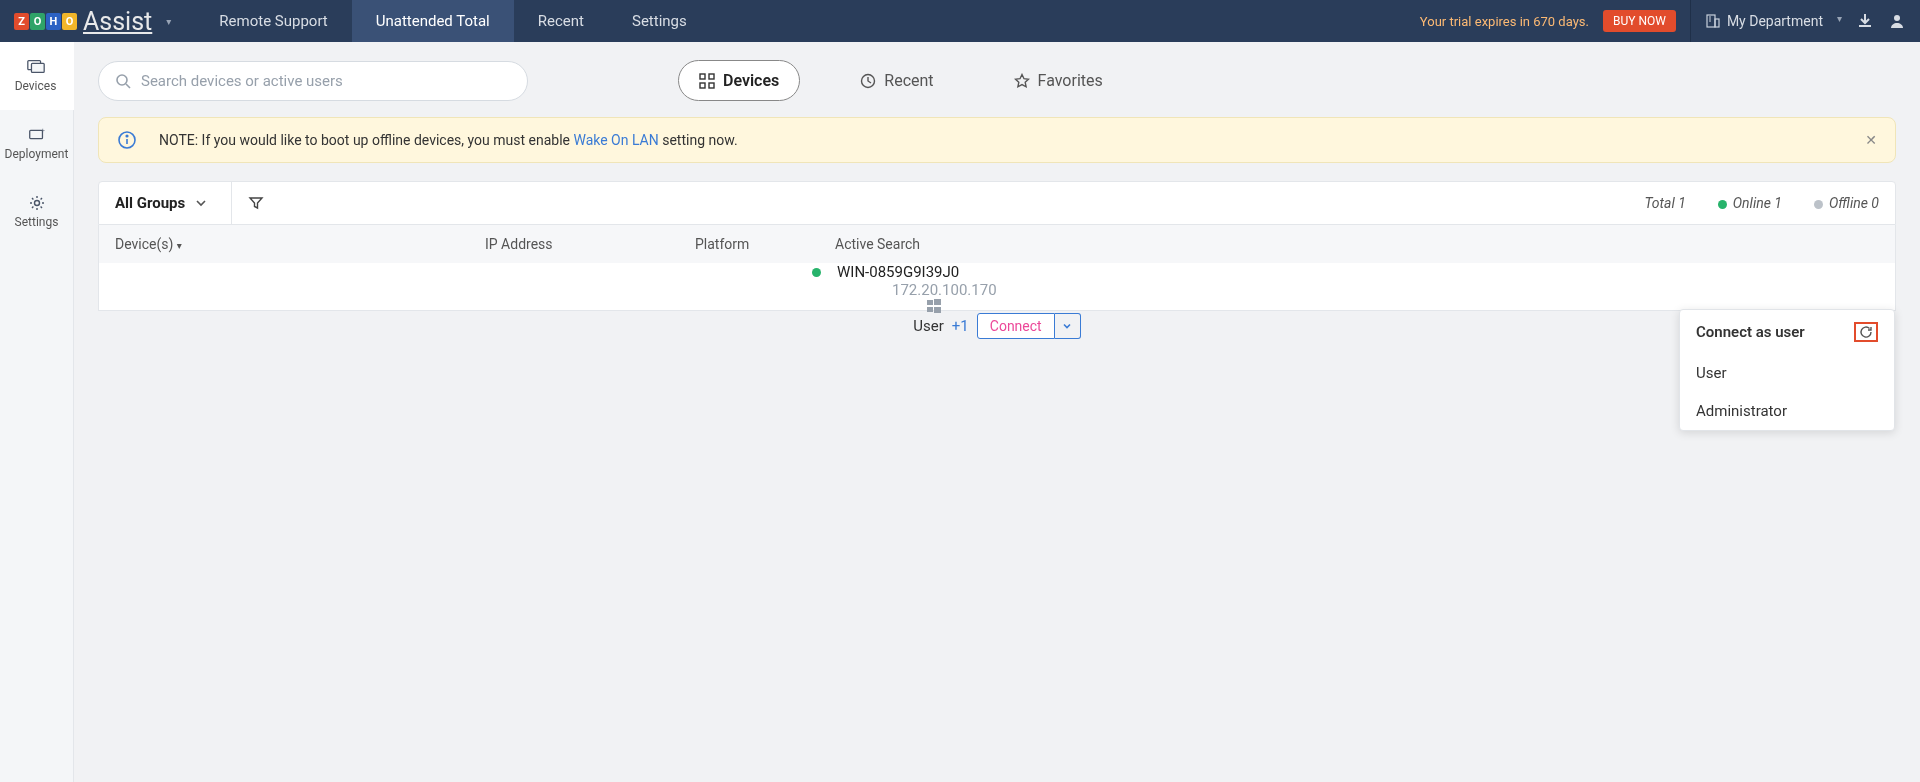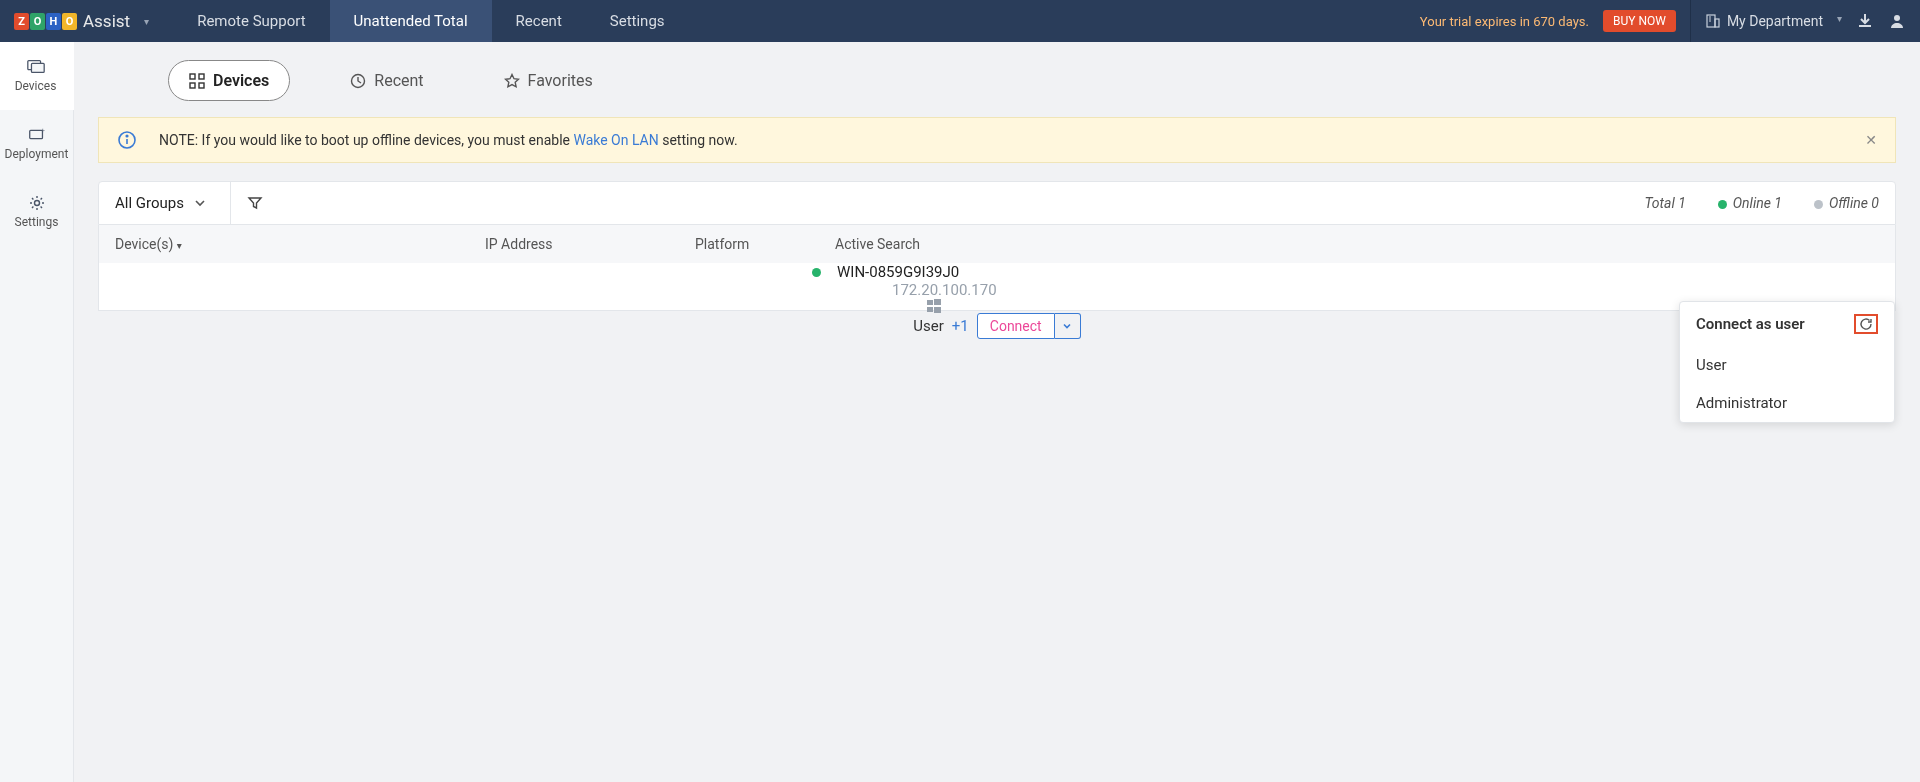--- a/index.html
+++ b/index.html
@@ -8,21 +8,21 @@
 
   
   .topbar { height: 42px; background: #2a3d5a; display: flex; align-items: center; color: #fff; }
   .logo-wrap { display: flex; align-items: center; gap: 6px; padding: 0 14px; height: 100%; }
   .logo-tiles { display: flex; gap: 1px; }
   .logo-tiles span { width: 15px; height: 17px; display: flex; align-items: center; justify-content: center; font-size: 11px; font-weight: 700; color: #fff; border-radius: 2px; }
   .logo-z { background: #e24c2c; }
   .logo-o1 { background: #2fa368; }
   .logo-h { background: #2c62c4; }
   .logo-o2 { background: #f1b62a; }
-  .logo-text { font-size: 17px; color: #e8e9ea; }
+  .logo-text { font-size: 25px; color: #e8e9ea; text-decoration: underline; }
   .caret { margin-left: 8px; color: #98a4b5; font-size: 10px; }
   .nav-tabs { display: flex; height: 100%; margin-left: 10px; }
   .nav-tab { padding: 0 24px; display: flex; align-items: center; font-size: 15px; color: #d8dde4; cursor: pointer; }
   .nav-tab.active { background: #3a5176; color: #fff; }
   .topbar-right { margin-left: auto; display: flex; align-items: center; height: 100%; padding-right: 14px; gap: 14px; }
   .trial { font-size: 13px; color: #fdba74; }
   .buy-now { background: #e24c2c; color: #fff; font-size: 12px; padding: 4px 10px; border-radius: 3px; cursor: pointer; }
   .vsep { width: 1px; height: 100%; background: #1f3049; }
   .dept { display: flex; align-items: flex-start; gap: 6px; font-size: 14px; color: #d8dde4; cursor: pointer; }
   .top-icon { color: #d8dde4; cursor: pointer; }
@@ -38,26 +38,26 @@
   .toolbar-row { display: flex; align-items: center; gap: 80px; }
   .search-wrap { width: 430px; height: 40px; background: #fff; border: 1px solid #d6dbe1; border-radius: 20px; display: flex; align-items: center; padding: 0 16px; gap: 10px; }
   .search-wrap input { border: none; outline: none; font-size: 15px; flex: 1; background: transparent; color: #333; }
   .search-wrap input::placeholder { color: #97a0ab; }
   .search-ico { color: #97a0ab; }
 
   .view-tabs { display: flex; align-items: center; gap: 40px; margin-left: 70px; }
   .vtab { display: flex; align-items: center; gap: 8px; font-size: 16px; color: #555; cursor: pointer; padding: 10px 20px; }
   .vtab.active { background: #fff; border: 1px solid #888; border-radius: 22px; font-weight: 600; color: #222; }
 
-  .notice { margin-top: 16px; background: #fff7dd; border: 1px solid #f0e5b8; border-radius: 0; display: flex; align-items: center; padding: 12px 18px; gap: 22px; font-size: 14px; color: #333; }
+  .notice { margin-top: 16px; background: #fff7dd; border: 1px solid #f0e5b8; border-radius: 8px; display: flex; align-items: center; padding: 12px 18px; gap: 22px; font-size: 14px; color: #333; }
   .notice a { color: #3a7bd5; text-decoration: none; }
   .notice-close { margin-left: auto; color: #888; cursor: pointer; font-size: 14px; }
 
   .table-head { margin-top: 18px; background: #fff; border: 1px solid #e3e6ea; border-radius: 4px 4px 0 0; display: flex; align-items: center; height: 44px; padding: 0 16px; gap: 16px; }
-  .groups { font-size: 15px; font-weight: 400; color: #222; display: flex; align-items: center; gap: 10px; cursor: pointer; }
+  .groups { font-size: 15px; font-weight: 700; color: #222; display: flex; align-items: center; gap: 10px; cursor: pointer; }
   .filter-ico { color: #444; cursor: pointer; margin-left: 8px; padding-left: 16px; border-left: 1px solid #e3e6ea; height: 100%; display: flex; align-items: center; }
   .stats { margin-left: auto; display: flex; align-items: center; gap: 32px; font-size: 14px; color: #555; font-style: italic; }
   .dot { width: 9px; height: 9px; border-radius: 50%; display: inline-block; margin-right: 6px; vertical-align: middle; }
   .dot.green { background: #27b36b; }
   .dot.grey { background: #bcc2c9; }
 
   .cols { background: #f6f7f9; border-left: 1px solid #e3e6ea; border-right: 1px solid #e3e6ea; height: 38px; display: flex; align-items: center; padding: 0 16px; font-size: 14px; color: #555; }
   .c1 { width: 370px; } .c2 { width: 210px; } .c3 { width: 140px; } .c4 { flex: 1; }
 
   .row { background: #fff; border: 1px solid #e3e6ea; border-top: none; height: 48px; display: flex; align-items: center; padding: 0 16px; font-size: 15px; }
@@ -155,20 +155,29 @@
               <circle cx="9" cy="9" r="2.5"></circle>
               <path d="M9 2v2M9 14v2M2 9h2M14 9h2M4 4l1.4 1.4M12.6 12.6L14 14M4 14l1.4-1.4M12.6 5.4L14 4"></path>
             </svg>
         </span>
         <span>Settings</span>
       </div>
     </div>
 
     <div class="main">
       <div class="toolbar-row">
+        <div class="search-wrap">
+          <span class="search-ico">
+            <svg width="16" height="16" viewBox="0 0 16 16" fill="none" stroke="#97a0ab" stroke-width="1.6">
+                <circle cx="7" cy="7" r="5"></circle>
+                <line x1="11" y1="11" x2="15" y2="15"></line>
+              </svg>
+          </span>
+          <input type="text" placeholder="Search devices or active users" style="">
+        </div>
 
         <div class="view-tabs">
           <div class="vtab active">
             <svg width="16" height="16" viewBox="0 0 16 16" fill="none" stroke="#333" stroke-width="1.4">
                 <rect x="1" y="1" width="5" height="5"></rect>
                 <rect x="10" y="1" width="5" height="5"></rect>
                 <rect x="1" y="10" width="5" height="5"></rect>
                 <rect x="10" y="10" width="5" height="5"></rect>
               </svg>
             <span>Devices</span>
@@ -249,21 +258,21 @@
           <div class="connect-wrap">
             <span class="connect-btn">Connect</span>
             <span class="connect-dd">
               <svg width="10" height="10" viewBox="0 0 10 10" fill="none" stroke="#3a7bd5" stroke-width="1.6">
                   <path d="M2 3.5l3 3 3-3"></path>
                 </svg>
             </span>
           </div>
         </div>
 
-        <div class="popup" style="top:38px; right:0;">
+        <div class="popup" style="top:46px; right:0;">
           <div class="pop-title">
             <span>Connect as user</span>
             <span class="refresh">
               <svg width="14" height="14" viewBox="0 0 14 14" fill="none" stroke="#555" stroke-width="1.4">
                   <path d="M12 7a5 5 0 1 1-1.5-3.5M12 2v3h-3"></path>
                 </svg>
             </span>
           </div>
           <div class="popup-item">User</div>
           <div class="popup-item">Administrator</div>

